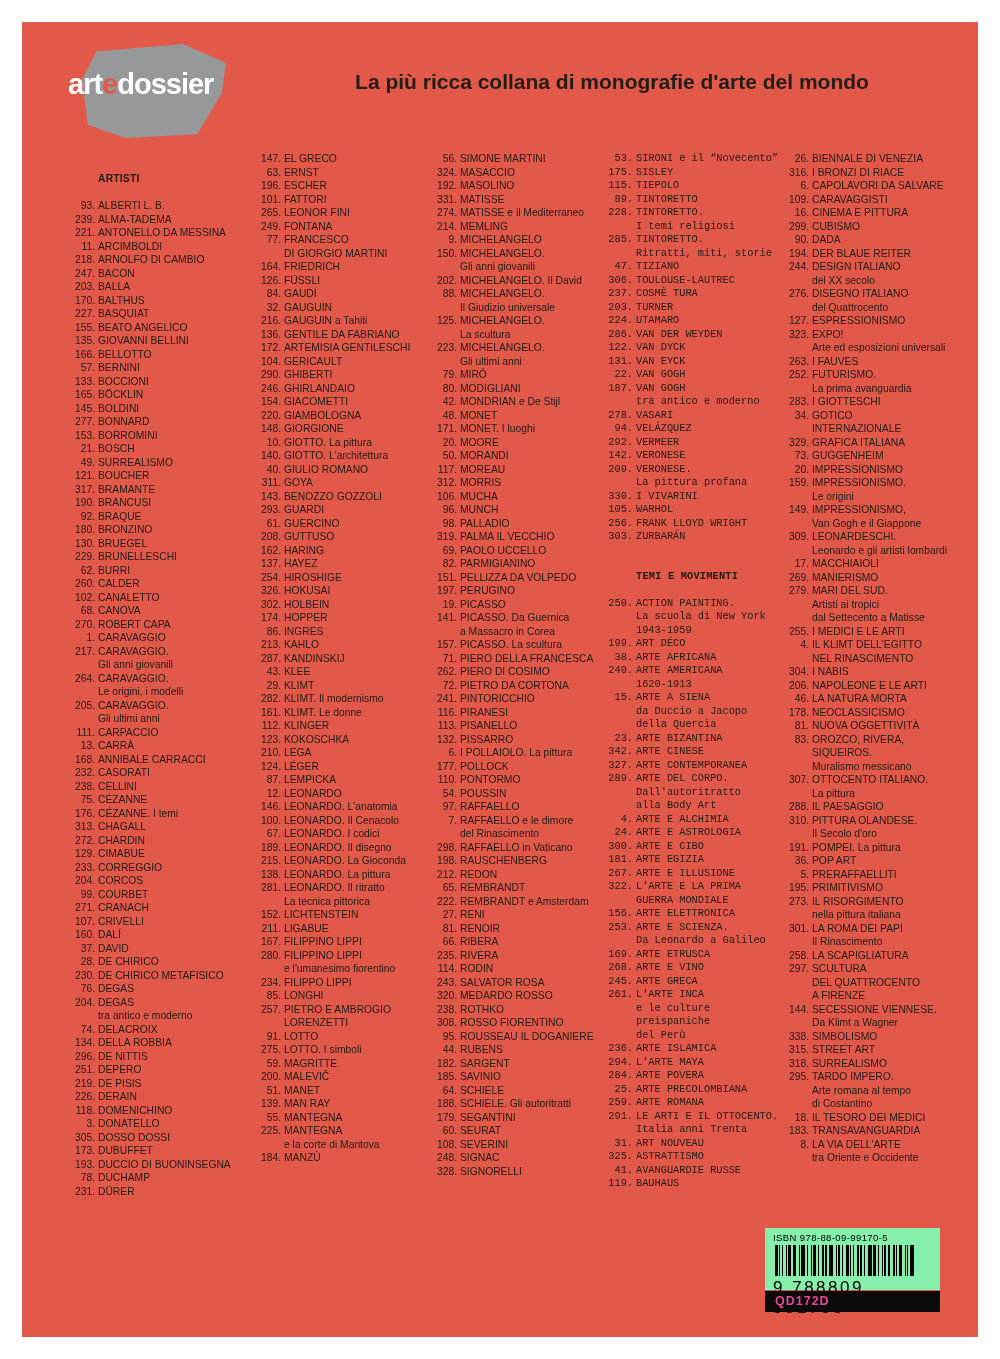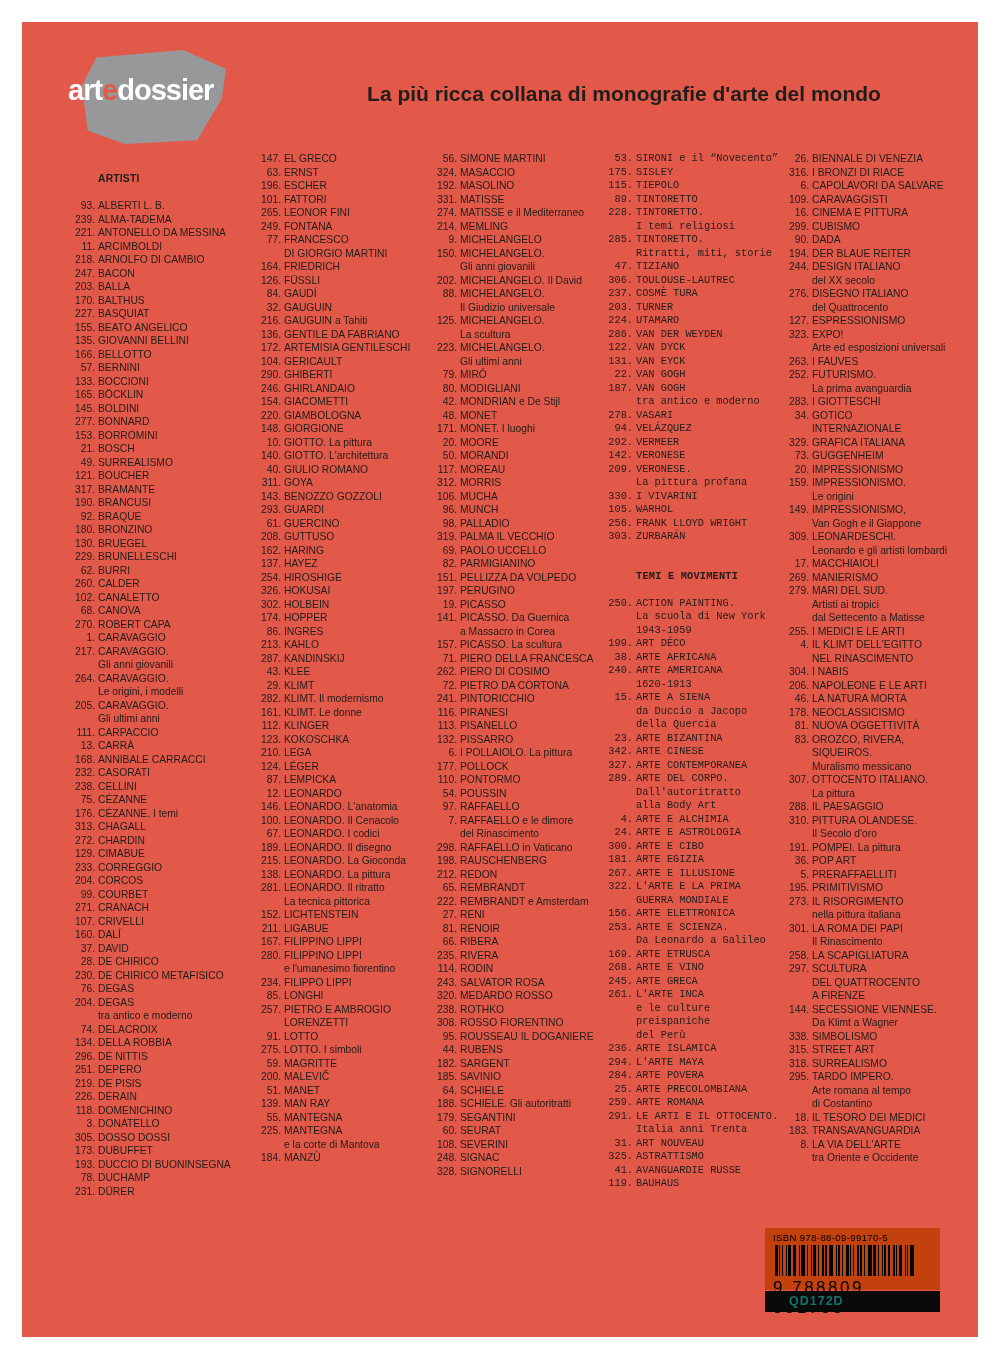--- a/index.html
+++ b/index.html
@@ -1,54 +1,54 @@
 <!DOCTYPE html>
 <html><head>
 <meta charset="utf-8">
 <style>
   html,body{margin:0;padding:0;background:#ffffff;}
   .cover{position:relative;width:1000px;height:1359px;background:#ffffff;overflow:hidden;
          font-family:"Liberation Sans","DejaVu Sans",sans-serif;}
   .panel{position:absolute;left:22px;top:22px;width:956px;height:1315px;background:#E2594A;color:#211D1A;}
 
   
-  .logo{position:absolute;left:50px;top:26px;width:154px;height:98px;}
+  .logo{position:absolute;left:50px;top:20px;width:154px;height:98px;}
   .logo-blob{position:absolute;left:10px;top:2px;width:144px;height:94px;background:#97989A;
              clip-path:polygon(10% 8%,70% 0,100% 20%,97% 52%,80% 96%,30% 100%,4% 86%,0 38%);}
   .logo-text{position:absolute;left:-4px;top:26px;font-size:29px;font-weight:700;color:#ffffff;
              letter-spacing:-1px;white-space:nowrap;}
   .logo-e{color:#E2594A;}
 
   
-  .tagline{position:absolute;left:248px;top:44px;width:676px;margin:16px;text-align:center;
+  .tagline{position:absolute;left:248px;top:44px;width:676px;margin:4px;text-align:center;
            font-size:21px;font-weight:700;color:#211D1A;}
 
   
   .columns{position:absolute;left:0;top:130px;width:956px;height:1046px;}
   .col{position:absolute;top:0;font-size:10.3px;line-height:13.5px;color:#211D1A;}
   .col1{left:46px;width:178px;margin-top:20px;}
   .col2{left:232px;width:178px;}
   .col3{left:408px;width:178px;}
   .col4{left:584px;width:178px;font-family:Liberation Mono, monospace;}
   .col5{left:760px;width:192px;}
   .colhead{font-weight:700;padding-left:30px;margin-bottom:13.5px;letter-spacing:.2px;}
   .colhead.mid{margin-top:26px;}
   .item{display:flex;}
   .n{flex:none;width:27px;text-align:right;padding-right:3px;}
   .t{flex:1;}
 
   
-  .isbn-box{position:absolute;left:743px;top:1206px;width:175px;height:62px;background:#c2410c;
+  .isbn-box{position:absolute;left:743px;top:1206px;width:175px;height:62px;background:#86efac;
             padding:4px 8px 2px 8px;box-sizing:border-box;}
   .isbn-label{font-size:9.5px;color:#000;letter-spacing:.4px;margin-bottom:2px;}
   .bars{display:flex;height:31px;margin-left:2px;}
   .bar{background:#000;height:100%;flex:none;}
   .ean{font-size:17px;color:#000;letter-spacing:2.5px;margin-top:2px;}
   .code-strip{position:absolute;left:743px;top:1269px;width:175px;height:21px;background:#0A0A0A;
-              color:#0f766e;font-weight:700;font-size:12.5px;line-height:21px;padding-left:24px;
+              color:#ec4899;font-weight:700;font-size:12.5px;line-height:21px;padding-left:10px;
               box-sizing:border-box;letter-spacing:1px;}
 
   
   .credit{position:absolute;right:6px;bottom:26px;width:262px;height:11px;
           transform:rotate(-90deg);transform-origin:100% 100%;
           font-size:8.8px;color:#141210;white-space:nowrap;}
 </style>
 </head>
 <body>
 

